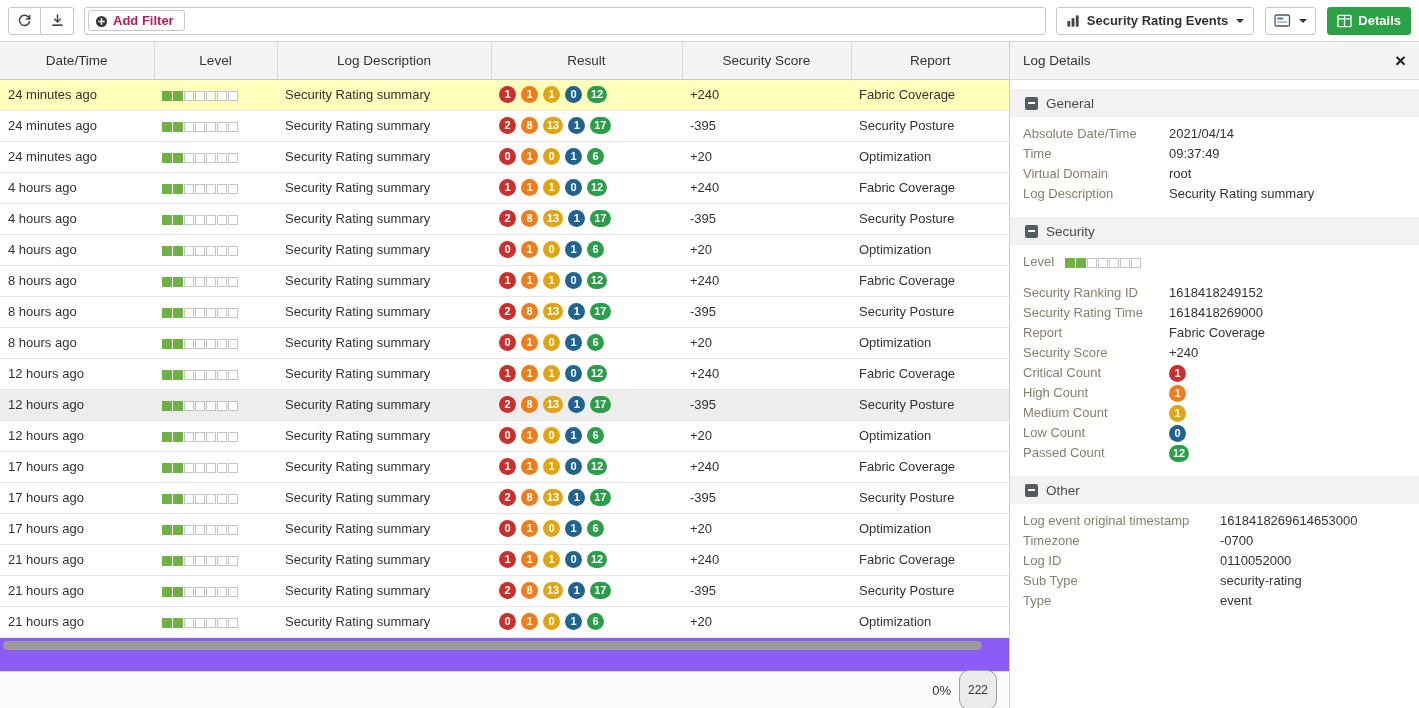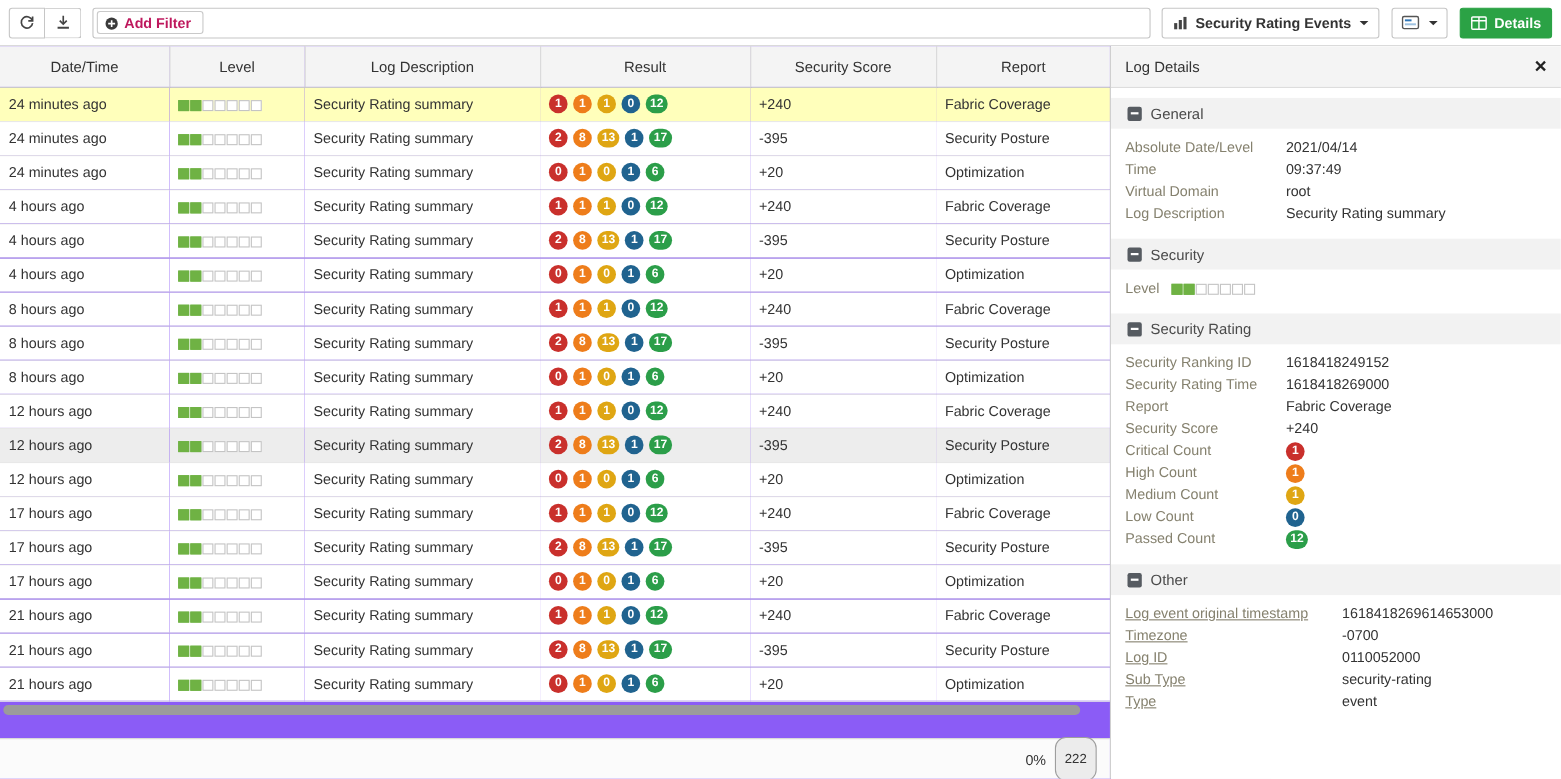--- a/index.html
+++ b/index.html
@@ -60,21 +60,21 @@
   .section:first-child .section-header{margin-top:9px;}
   .minus-sq{width:13px;height:13px;background:#565b61;border-radius:2px;display:inline-flex;align-items:center;justify-content:center;flex:none;}
   .minus-sq::after{content:"";width:7px;height:2px;background:#fff;}
   .fields{padding:7px 13px 4px 13px;}
   .field{display:flex;align-items:center;min-height:20px;font-size:13px;line-height:20px;}
   .field .lbl{color:#85816e;flex:none;padding-right:8px;}
   .field .val{color:#333;white-space:nowrap;}
   .section-general .lbl{width:146px;}
   .section-security .lbl{width:42px;}
   .section-security-rating .lbl{width:146px;}
-  .section-other .lbl{width:197px;text-decoration:underline;}
+  .section-other .lbl{width:197px;}
   .field .badge{margin-right:0;}
 </style>
 </head>
 <body>
 
 <div class="app">
 
   <div class="toolbar">
     <div class="btn-group">
       <button title="">
@@ -475,21 +475,21 @@
         <span class="close">×</span>
       </div>
       <div class="sections">
           <div class="section section-general">
             <div class="section-header">
               <span class="minus-sq"></span>
               <span>General</span>
             </div>
             <div class="fields">
               <div class="field">
-                <span class="lbl">Absolute Date/Level</span>
+                <span class="lbl">Absolute Date/Time</span>
                 <span class="val">2021/04/14</span>
               </div>
               <div class="field">
                 <span class="lbl">Time</span>
                 <span class="val">09:37:49</span>
               </div>
               <div class="field">
                 <span class="lbl">Virtual Domain</span>
                 <span class="val">root</span>
               </div>
@@ -513,24 +513,20 @@
                     <i></i>
                     <i></i>
                     <i></i>
                     <i></i>
                     <i></i>
                   </span></span>
               </div>
             </div>
           </div>
           <div class="section section-security-rating">
-            <div class="section-header">
-              <span class="minus-sq"></span>
-              <span>Security Rating</span>
-            </div>
             <div class="fields">
               <div class="field">
                 <span class="lbl">Security Ranking ID</span>
                 <span class="val">1618418249152</span>
               </div>
               <div class="field">
                 <span class="lbl">Security Rating Time</span>
                 <span class="val">1618418269000</span>
               </div>
               <div class="field">

